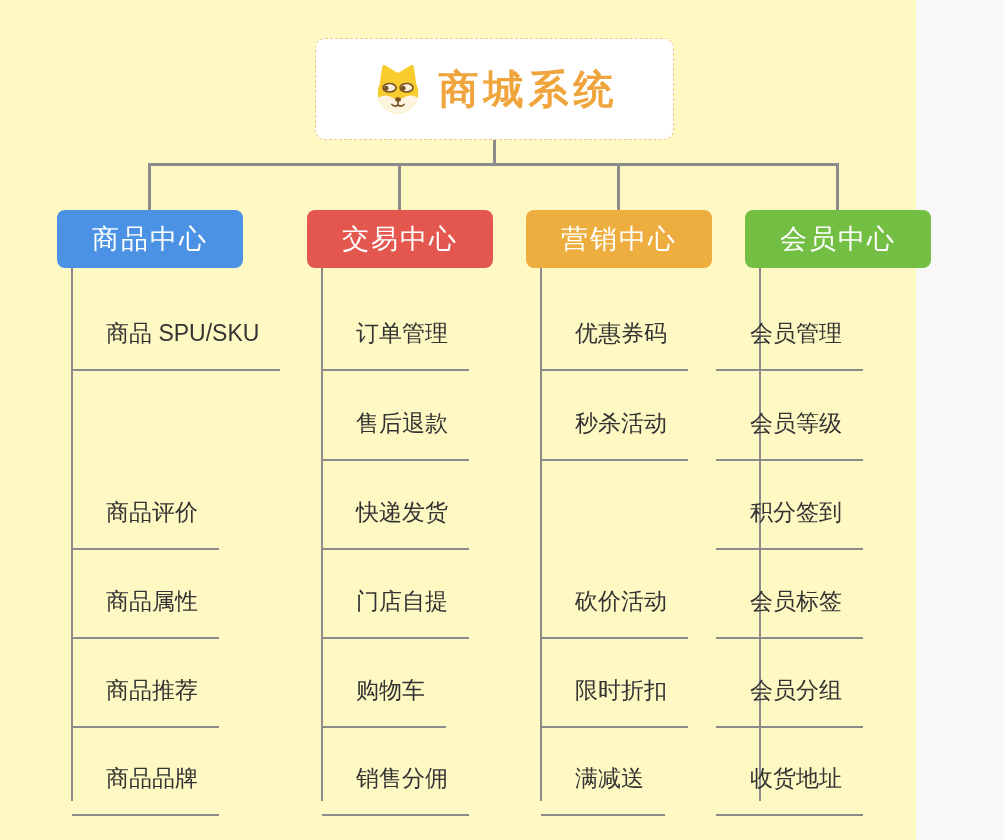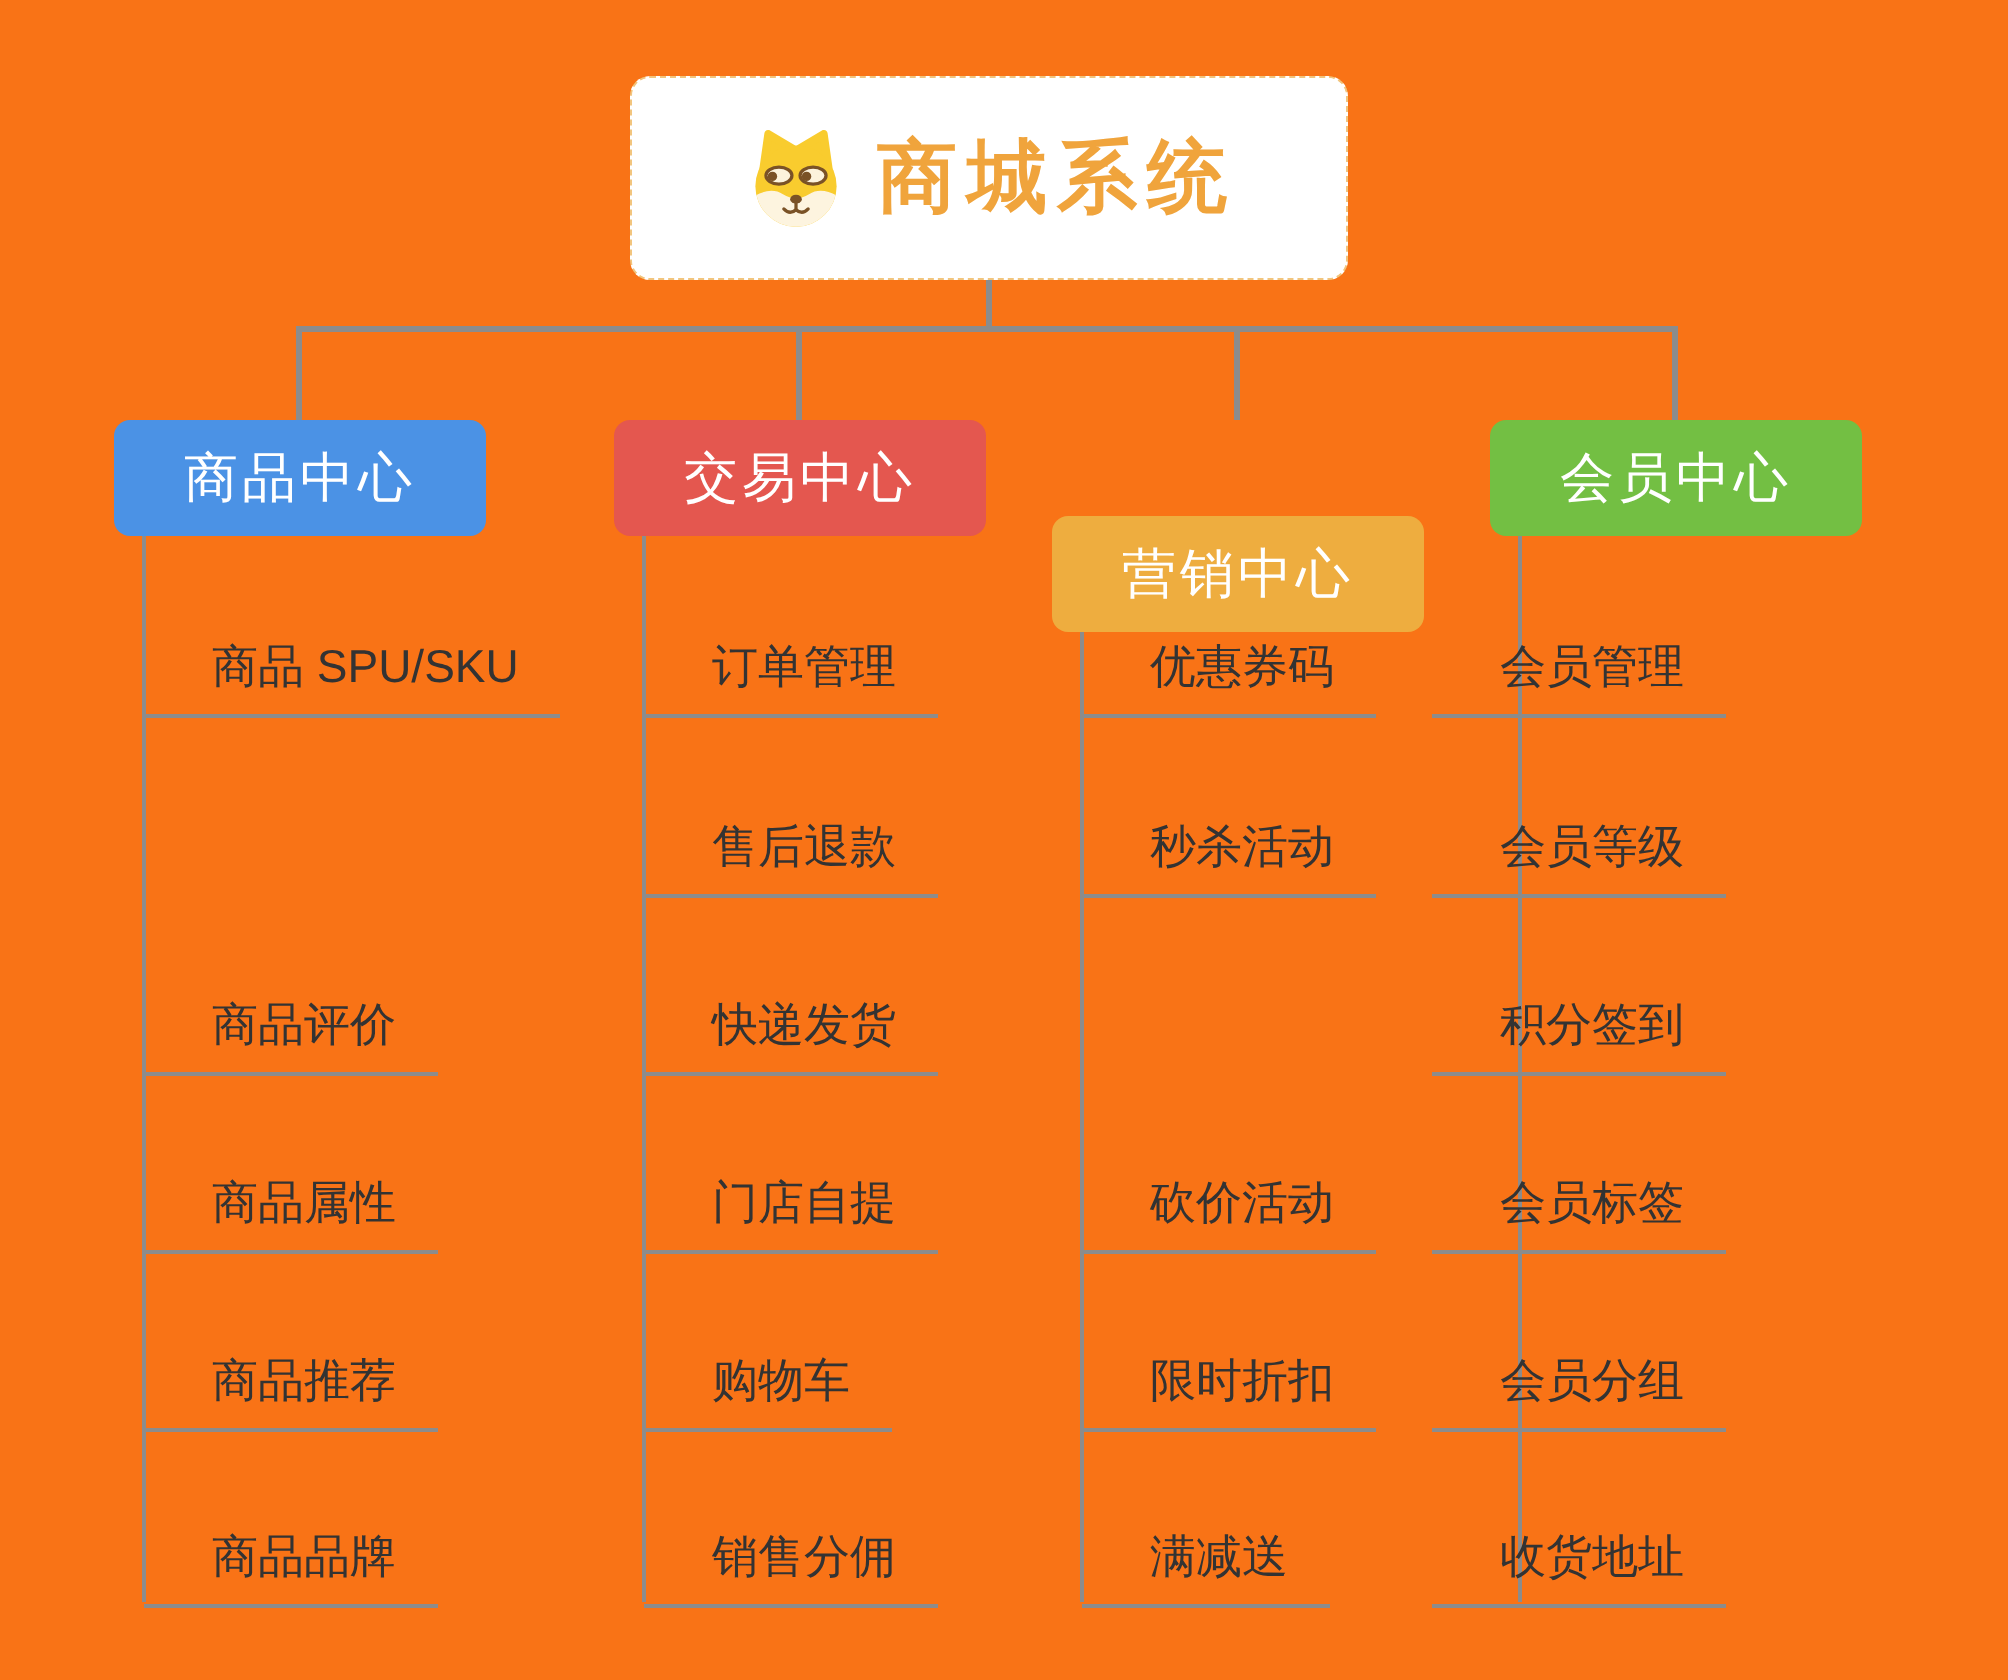--- a/index.html
+++ b/index.html
@@ -2,21 +2,21 @@
 <html><head>
 <meta charset="utf-8">
 <style>
   html,body{margin:0;padding:0;}
   body{
     width:1004px;height:840px;
     background:#F8F8F8;
     font-family:"Liberation Sans","DejaVu Sans",sans-serif;
     overflow:hidden;
   }
-  .canvas{position:relative;width:1004px;height:840px;background:#f97316;text-align:right;}
+  .canvas{position:relative;width:916px;height:840px;background:#fef9c3;text-align:right;}
 
   
   .root-card{
     position:absolute;left:315px;top:38px;width:359px;height:102px;
     background:#FFFFFF;
     border:1px dashed #F2C57E;
     border-radius:10px;
     display:flex;align-items:center;justify-content:center;gap:14px;
     box-sizing:border-box;
     cursor:pointer;
@@ -37,28 +37,28 @@
   .trunk0{left:71px;} .trunk1{left:321px;} .trunk2{left:540px;} .trunk3{left:759px;}
 
   
   .branch{
     position:absolute;top:210px;width:186px;height:58px;
     border-radius:8px;
     display:flex;align-items:center;justify-content:center;
     color:#FFFFFF;font-size:27px;letter-spacing:2px;white-space:nowrap;
     cursor:pointer;
   }
-  .b0{left:57px;} .b1{left:307px;} .b2{left:526px;margin-top:48px;} .b3{left:745px;}
+  .b0{left:57px;} .b1{left:307px;} .b2{left:526px;} .b3{left:745px;}
 
   
   .leaf{
     position:absolute;
     display:flex;align-items:flex-end;
     height:40px;
-    padding:0 21px 8px 34px;
+    padding:0 21px 20px 34px;
     border-bottom:2px solid #8C8C8C;
     font-size:23px;color:#333333;
     white-space:nowrap;
     cursor:pointer;
   }
   .c0{left:72px;} .c1{left:322px;} .c2{left:541px;} .c3{left:716px;}
   .r0{top:309px;} .r1{top:399px;} .r2{top:488px;}
   .r3{top:577px;} .r4{top:666px;} .r5{top:754px;}
 </style>
 </head>

